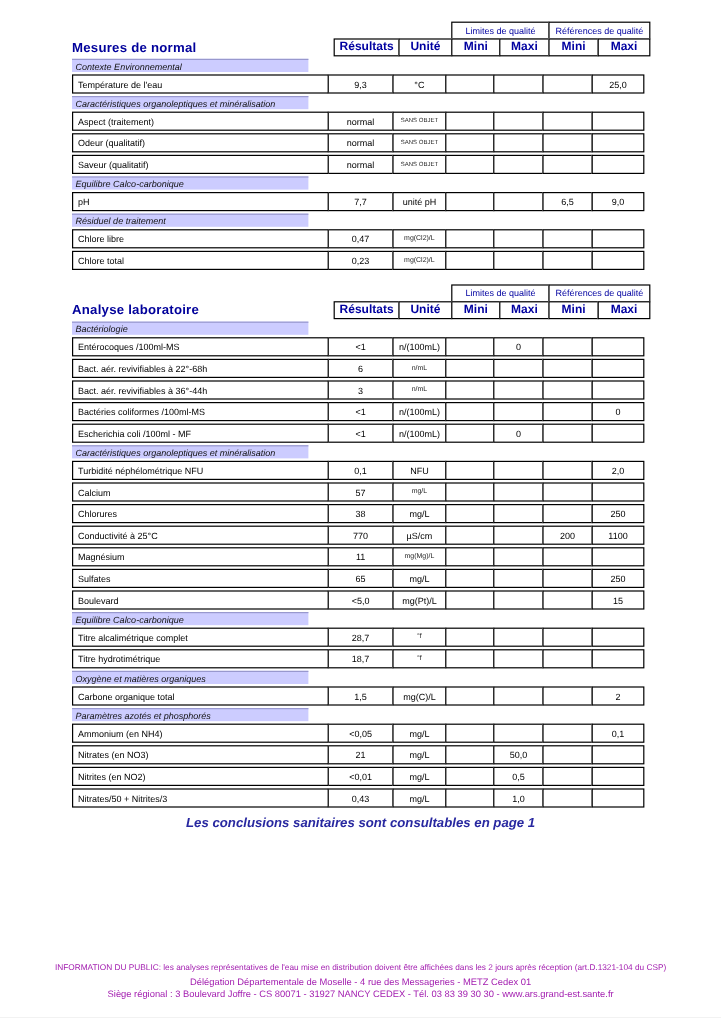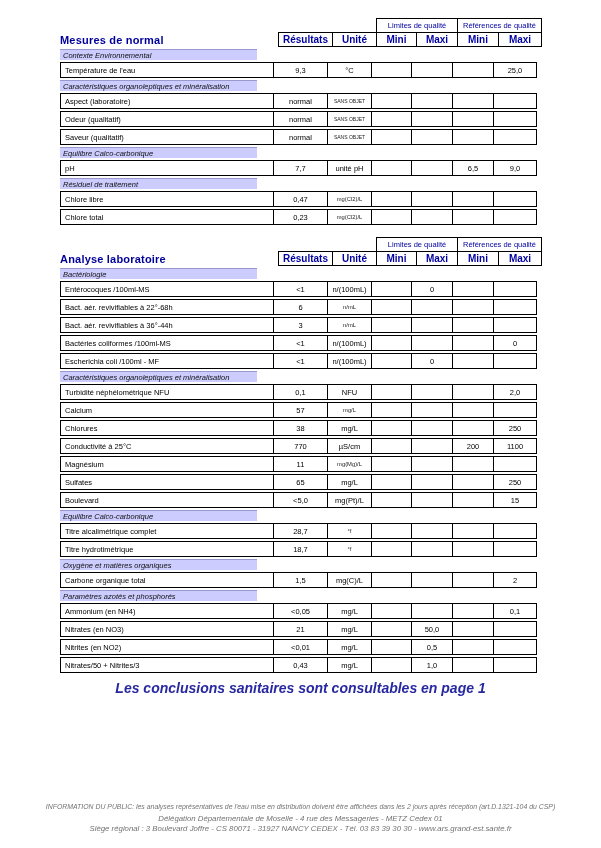--- a/index.html
+++ b/index.html
@@ -60,25 +60,25 @@
   }
   .cell + .cell { margin-left:-1px; }
   .c-label { width:214px; justify-content:flex-start; padding-left:4px; position:relative; }
   .unit-small { font-size:5.8px; color:#222; }
   .unit-tiny  { font-size:5px; color:#222; letter-spacing:0; }
 
   .table-block + .table-block { margin-top:12px; }
 
   .conclusion {
     margin-top:7px; width:481px; text-align:center;
-    font-size:14px; font-weight:bold; font-style:italic; color:#2828A0;
-  }
-
-  
-  .footer { position:absolute; top:802px; left:0; width:601px; text-align:center; color:#737373;font-style:italic; }
+    font-size:11px; font-weight:bold; font-style:italic; color:#2828A0;
+  }
+
+  
+  .footer { position:absolute; top:802px; left:0; width:601px; text-align:center; color:#a21caf; }
   .footer-line1 { font-size:6.9px; line-height:9px; margin-bottom:3px; }
   .footer-line2 { font-size:7.8px; line-height:10px; }
   .footer-line3 { font-size:7.8px; line-height:10px; }
 </style>
 </head>
 <body>
 
 <div class="page">
   <div class="content">
     <div id="tables-root">
@@ -104,21 +104,21 @@
             <div class="cell c-label">Température de l'eau</div>
             <div class="cell c-res">9,3</div>
             <div class="cell c-unit">°C</div>
             <div class="cell c-min1"></div>
             <div class="cell c-max1"></div>
             <div class="cell c-min2"></div>
             <div class="cell c-max2">25,0</div>
           </div>
           <div class="band">Caractéristiques organoleptiques et minéralisation</div>
           <div class="trow">
-            <div class="cell c-label">Aspect (laboratoire)</div>
+            <div class="cell c-label">Aspect (traitement)</div>
             <div class="cell c-res">normal</div>
             <div class="cell c-unit unit-tiny">SANS OBJET</div>
             <div class="cell c-min1"></div>
             <div class="cell c-max1"></div>
             <div class="cell c-min2"></div>
             <div class="cell c-max2"></div>
           </div>
           <div class="trow">
             <div class="cell c-label">Odeur (qualitatif)</div>
             <div class="cell c-res">normal</div>

